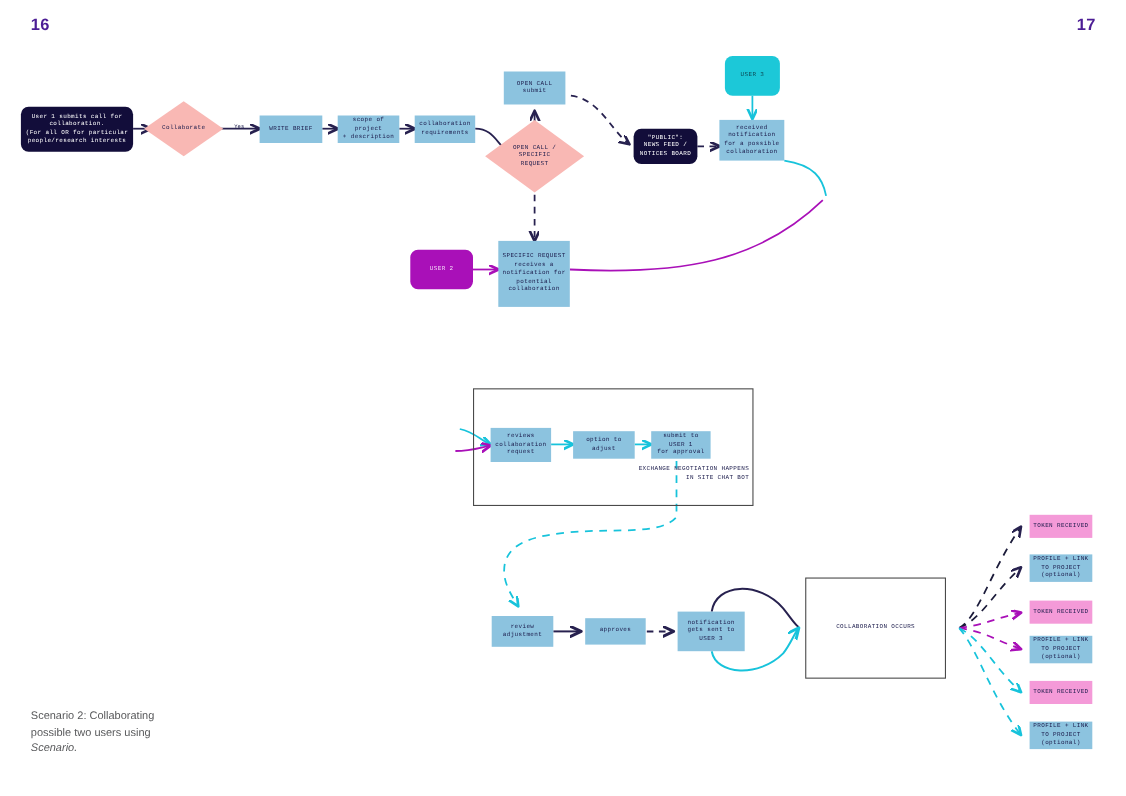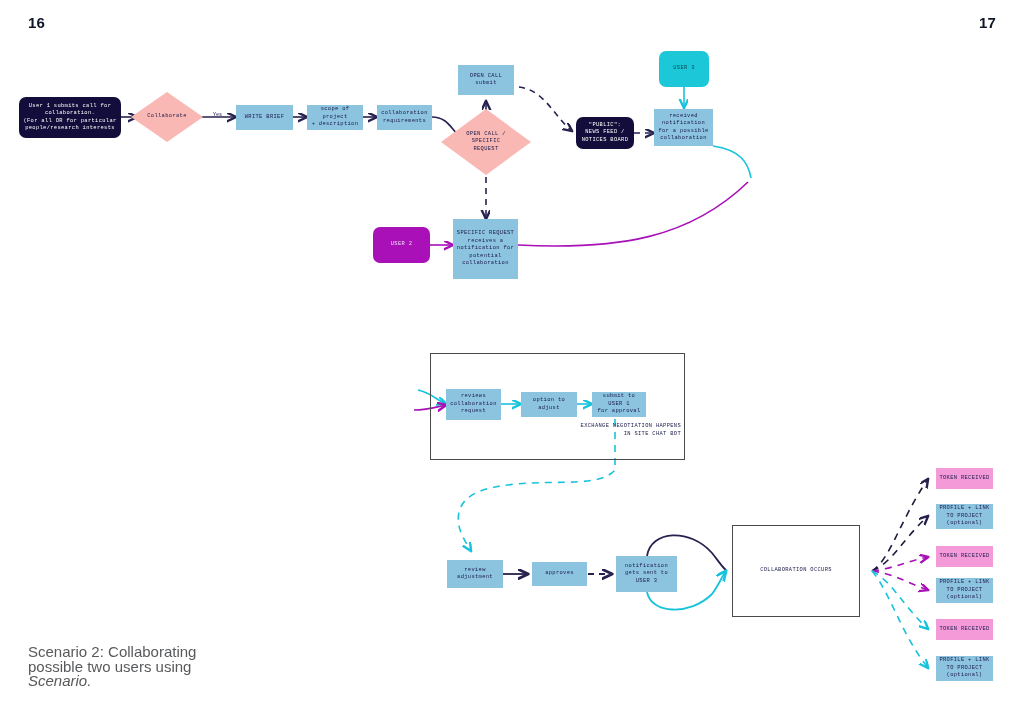--- a/index.html
+++ b/index.html
@@ -3,29 +3,29 @@
 <meta charset="utf-8">
 <style>
   html,body{margin:0;padding:0;background:#ffffff;}
   body{
     width:1024px;height:724px;position:relative;overflow:hidden;
     font-family:"Liberation Sans", sans-serif;
   }
   .page{position:absolute;inset:0;}
 
   .pgnum{
-    position:absolute;top:14px;font-size:15px;font-weight:bold;color:#0f172a;
+    position:absolute;top:14px;font-size:15px;font-weight:bold;color:#4c1d95;
     font-family:"Liberation Sans", sans-serif;letter-spacing:0.2px;
   }
   #pg-left{left:28px;}
   #pg-right{right:28px;}
 
   .caption{
     position:absolute;left:28px;top:645px;width:180px;
-    font-size:15px;line-height:14.5px;color:#58595b;
+    font-size:10px;line-height:14.5px;color:#58595b;
     font-family:"Liberation Sans", sans-serif;
   }
   .caption .it{font-style:italic;}
 
   
   .node{
     position:absolute;box-sizing:border-box;
     display:flex;align-items:center;justify-content:center;text-align:center;
     font-family:"Liberation Mono", monospace;
     font-size:5.4px;line-height:7.4px;letter-spacing:0.35px;

